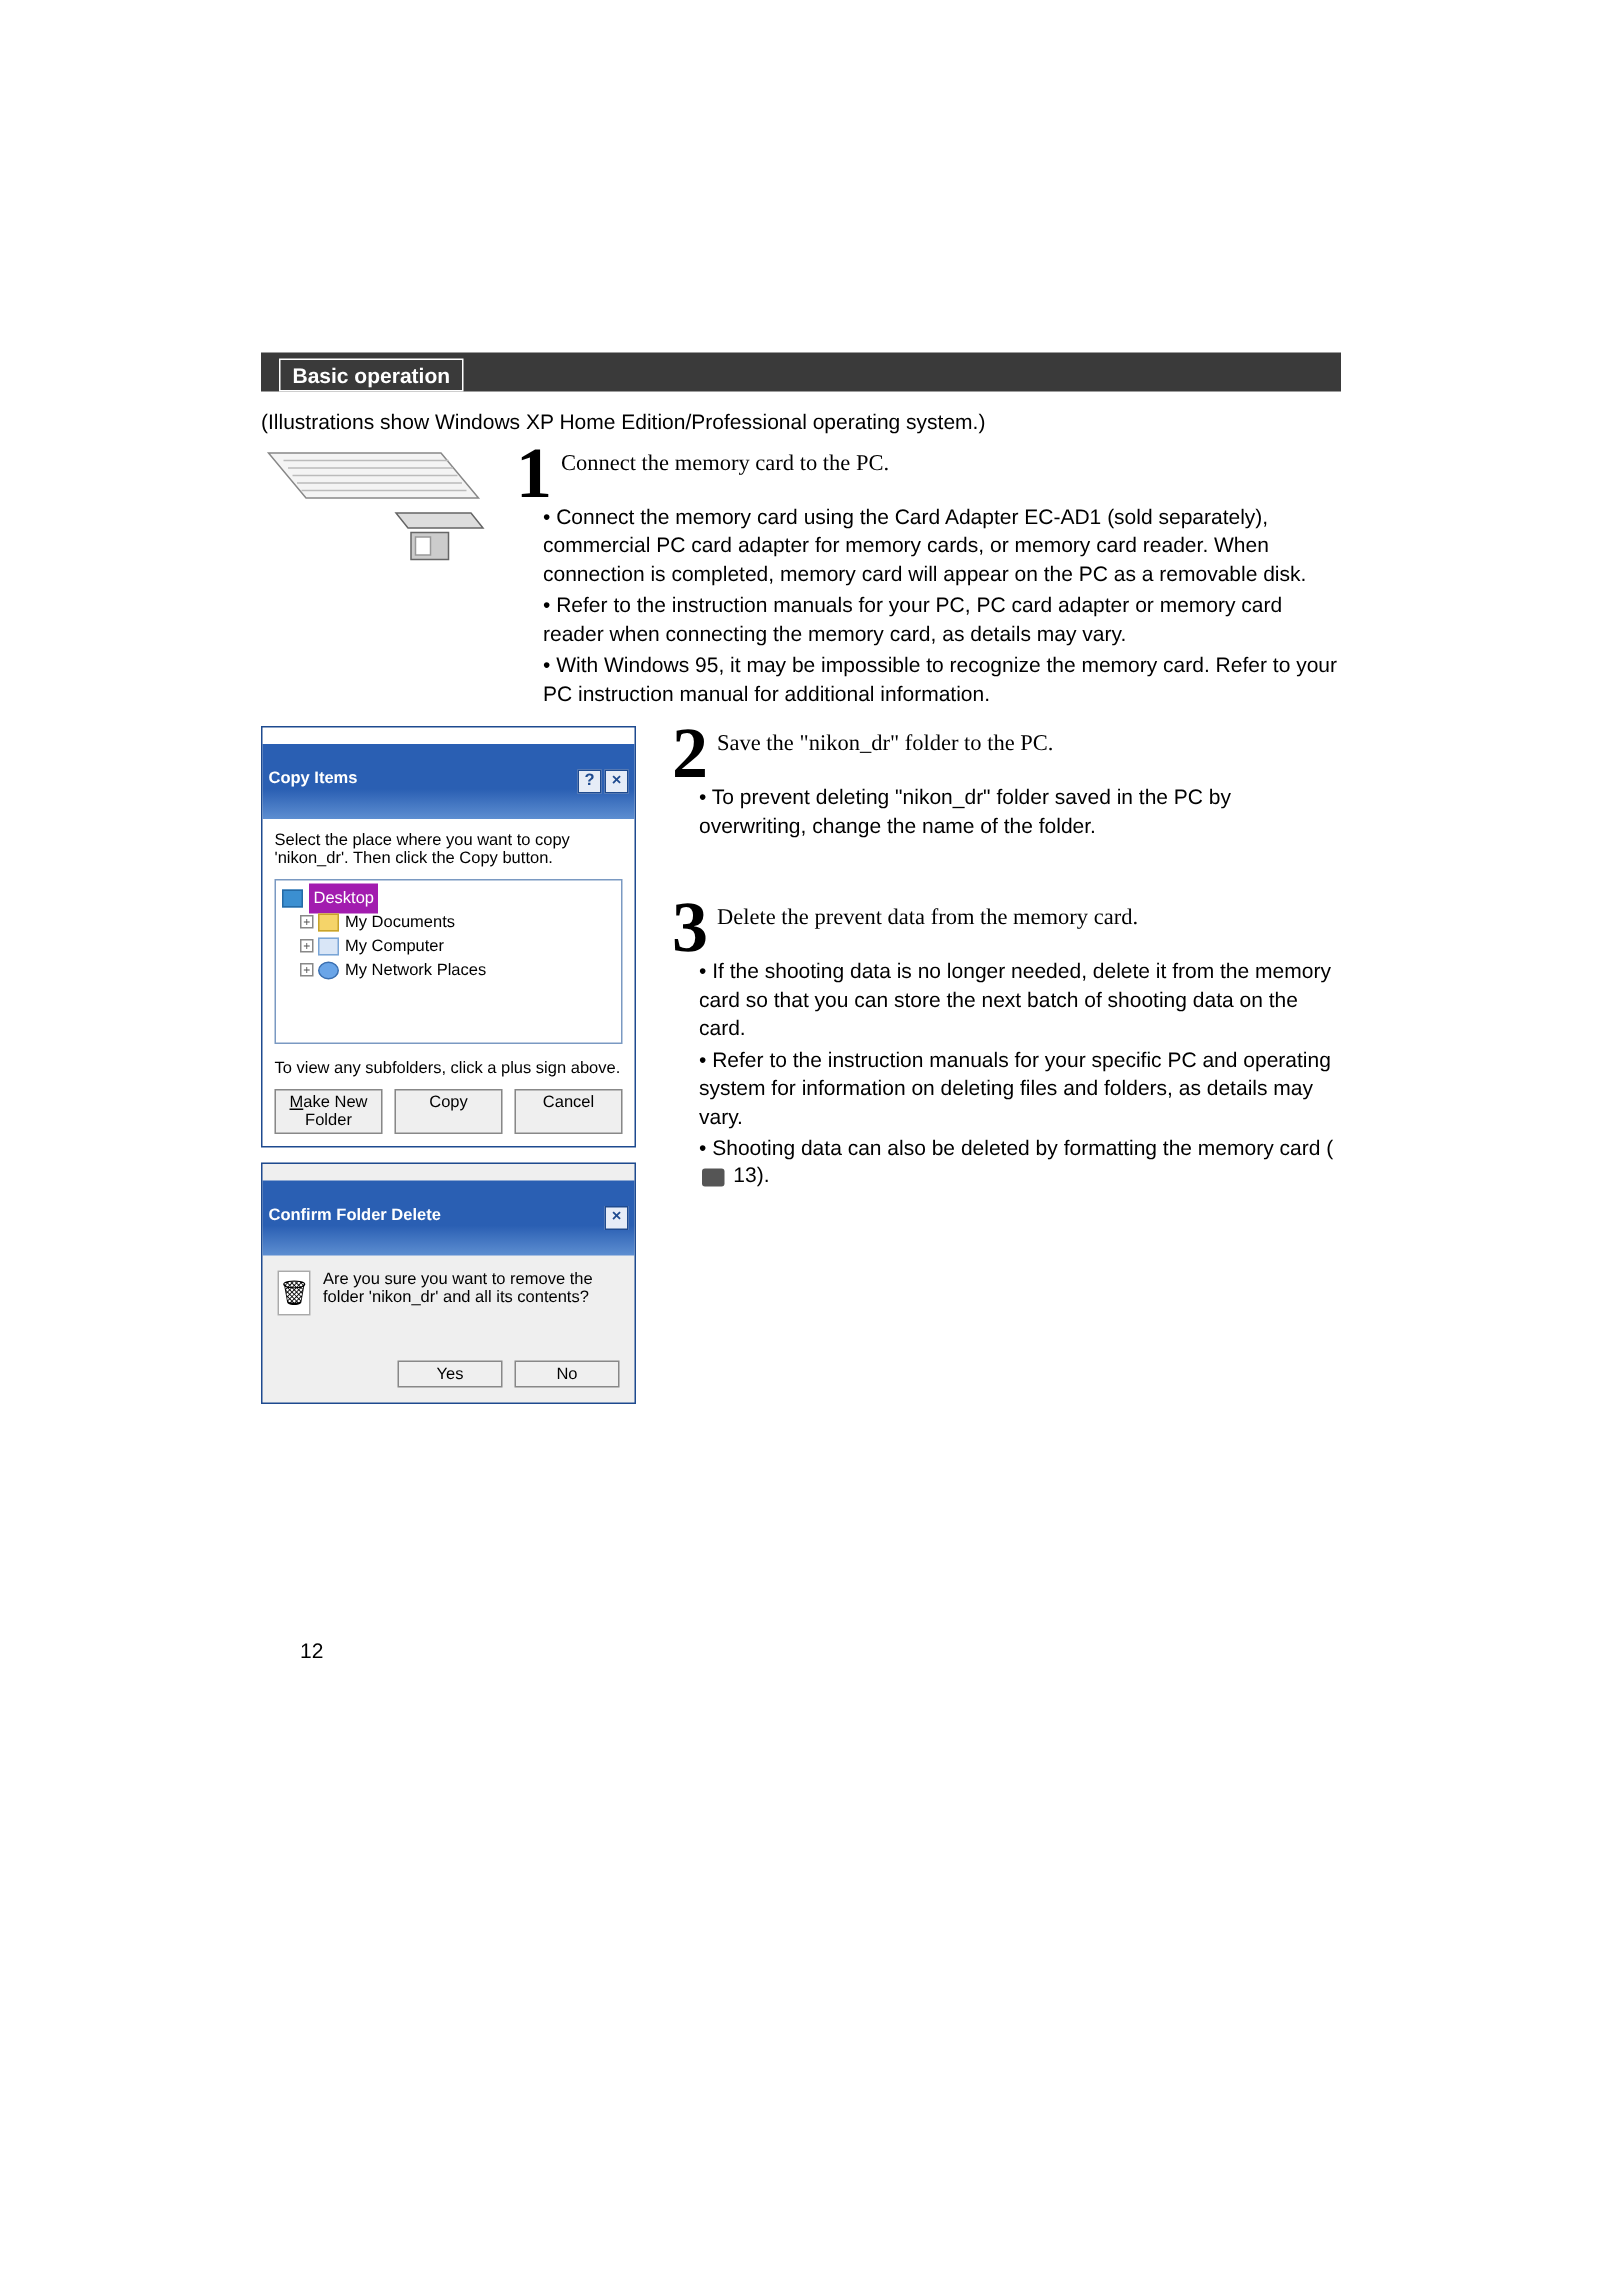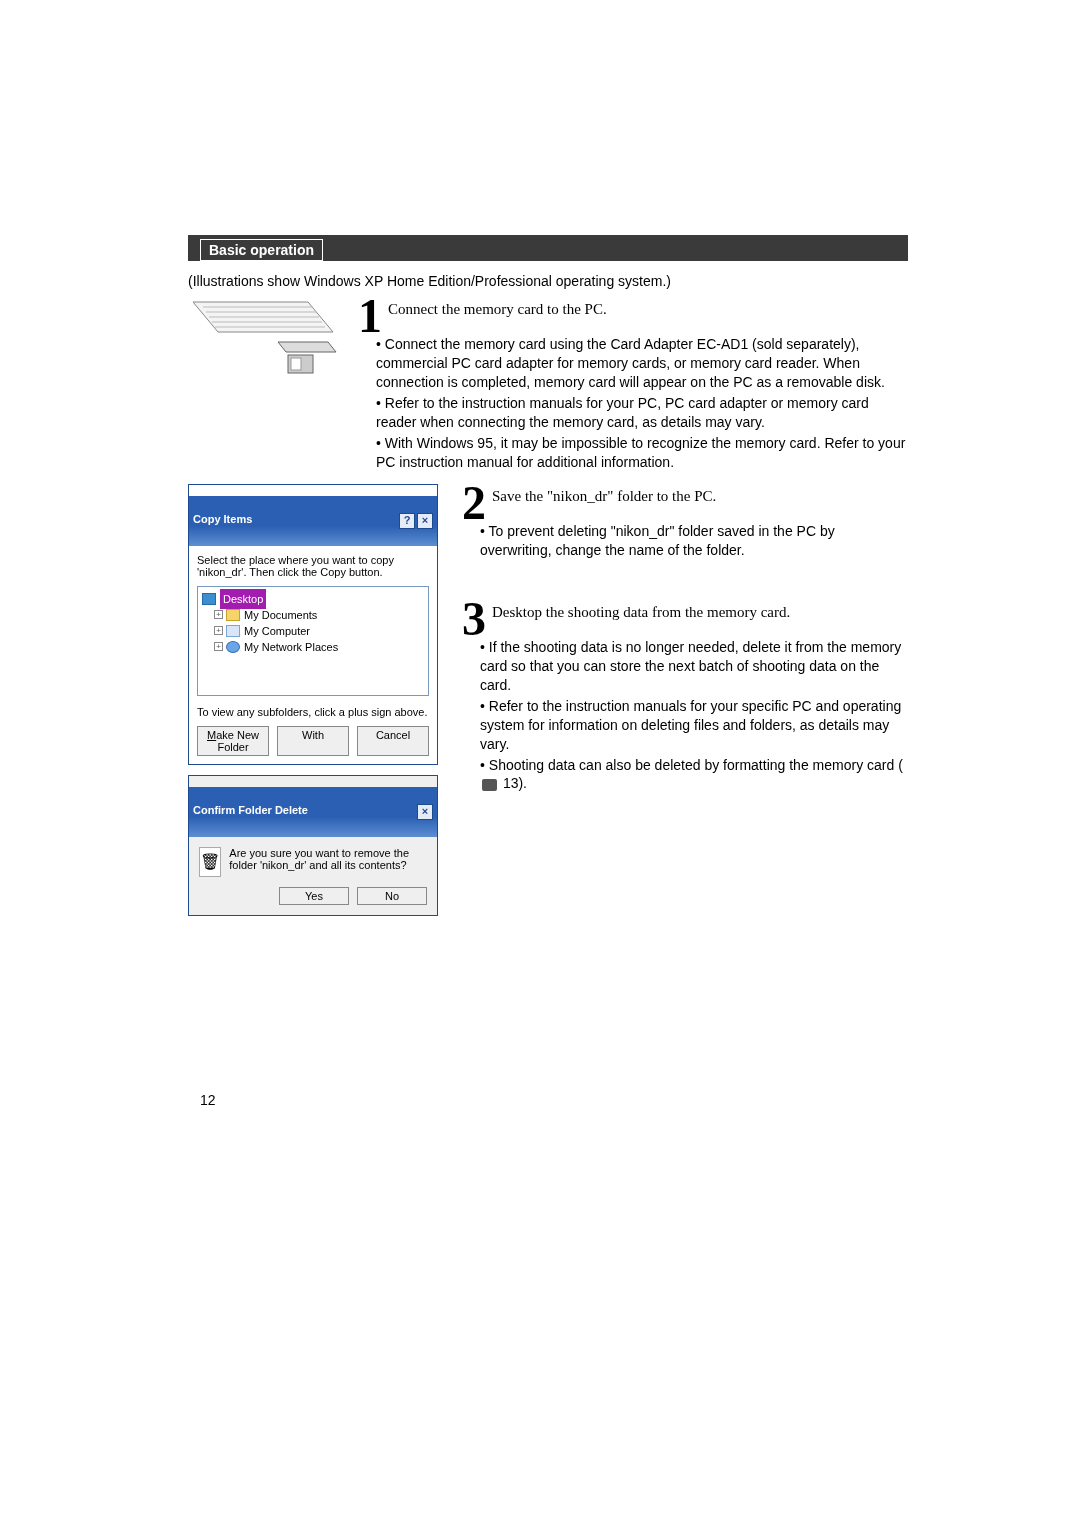--- a/index.html
+++ b/index.html
@@ -6,21 +6,21 @@
   body {
     background: #fff;
     font-family: Arial, Helvetica, sans-serif;
     color: #000;
     width: 1080px;
     height: 1526px;
     position: relative;
   }
   .page {
     position: absolute;
-    left: 188px;
+    left: 174px;
     top: 235px;
     width: 720px;
   }
   .header-bar {
     background: #3a3a3a;
     color: #fff;
     margin-bottom: 12px;
   }
   .header-top {
     display: inline-block;
@@ -135,21 +135,21 @@
   }
   .dialog2 .body2 { padding:10px; display:flex; gap:8px; }
   .trash-ico {
     width:28px;height:30px;
     border:1px solid #aaa;
     background:#fff;
     display:flex;align-items:center;justify-content:center;
     font-size:16px;
   }
   .dialog2 .btns2 { display:flex; justify-content:flex-end; gap:8px; padding:0 10px 10px 0; }
-  .dialog2 .btn2 { border:1px solid #888;background:#efefef;width:70px;text-align:center;padding:2px 0;font-size:11px; }
+  .dialog2 .btn2 { border:1px solid #888;background:#efefef;width:70px;text-align:center;padding:2px 0;font-size:11px;margin-top:20px; }
 
   .pagenum { position:absolute; left:200px; top:1092px; font-size:14px; }
 
   .cameraicon { display:inline-block;width:15px;height:12px;background:#555;border-radius:2px;vertical-align:middle;margin:0 2px; }
 
   .kb-svg { width:150px;height:90px; }
 </style>
 </head>
 <body>
 
@@ -213,21 +213,21 @@
             </div>
             <div class="node" style="padding-left:12px">
               <span class="sq">+</span>
               <span class="ico globe"></span>
               <span>My Network Places</span>
             </div>
           </div>
           <div class="dlg-sub">To view any subfolders, click a plus sign above.</div>
           <div class="dlg-btns">
             <div class="btn"><span class="ul">M</span>ake New Folder</div>
-            <div class="btn">With</div>
+            <div class="btn">Copy</div>
             <div class="btn">Cancel</div>
           </div>
         </div>
       </div>
 
       <div class="dialog2">
         <div class="titlebar">
           <span class="t-title">Confirm Folder Delete</span>
           <span class="win-btn">×</span>
         </div>
@@ -244,21 +244,21 @@
 
     <div class="right">
 
       <span class="big-num">2</span>
       <div class="step-title">Save the "nikon_dr" folder to the PC.</div>
       <ul class="bullets" style="margin-bottom:40px">
         <li>To prevent deleting "nikon_dr" folder saved in the PC by overwriting, change the name of the folder.</li>
       </ul>
 
       <span class="big-num">3</span>
-      <div class="step-title">Desktop the shooting data from the memory card.</div>
+      <div class="step-title">Delete the prevent data from the memory card.</div>
       <ul class="bullets">
         <li>If the shooting data is no longer needed, delete it from the memory card so that you can store the next batch of shooting data on the card.</li>
         <li>Refer to the instruction manuals for your specific PC and operating system for information on deleting files and folders, as details may vary.</li>
         <li>Shooting data can also be deleted by formatting the memory card (<span class="cameraicon"></span> 13).</li>
       </ul>
     </div>
   </div>
 
 </div>
 

